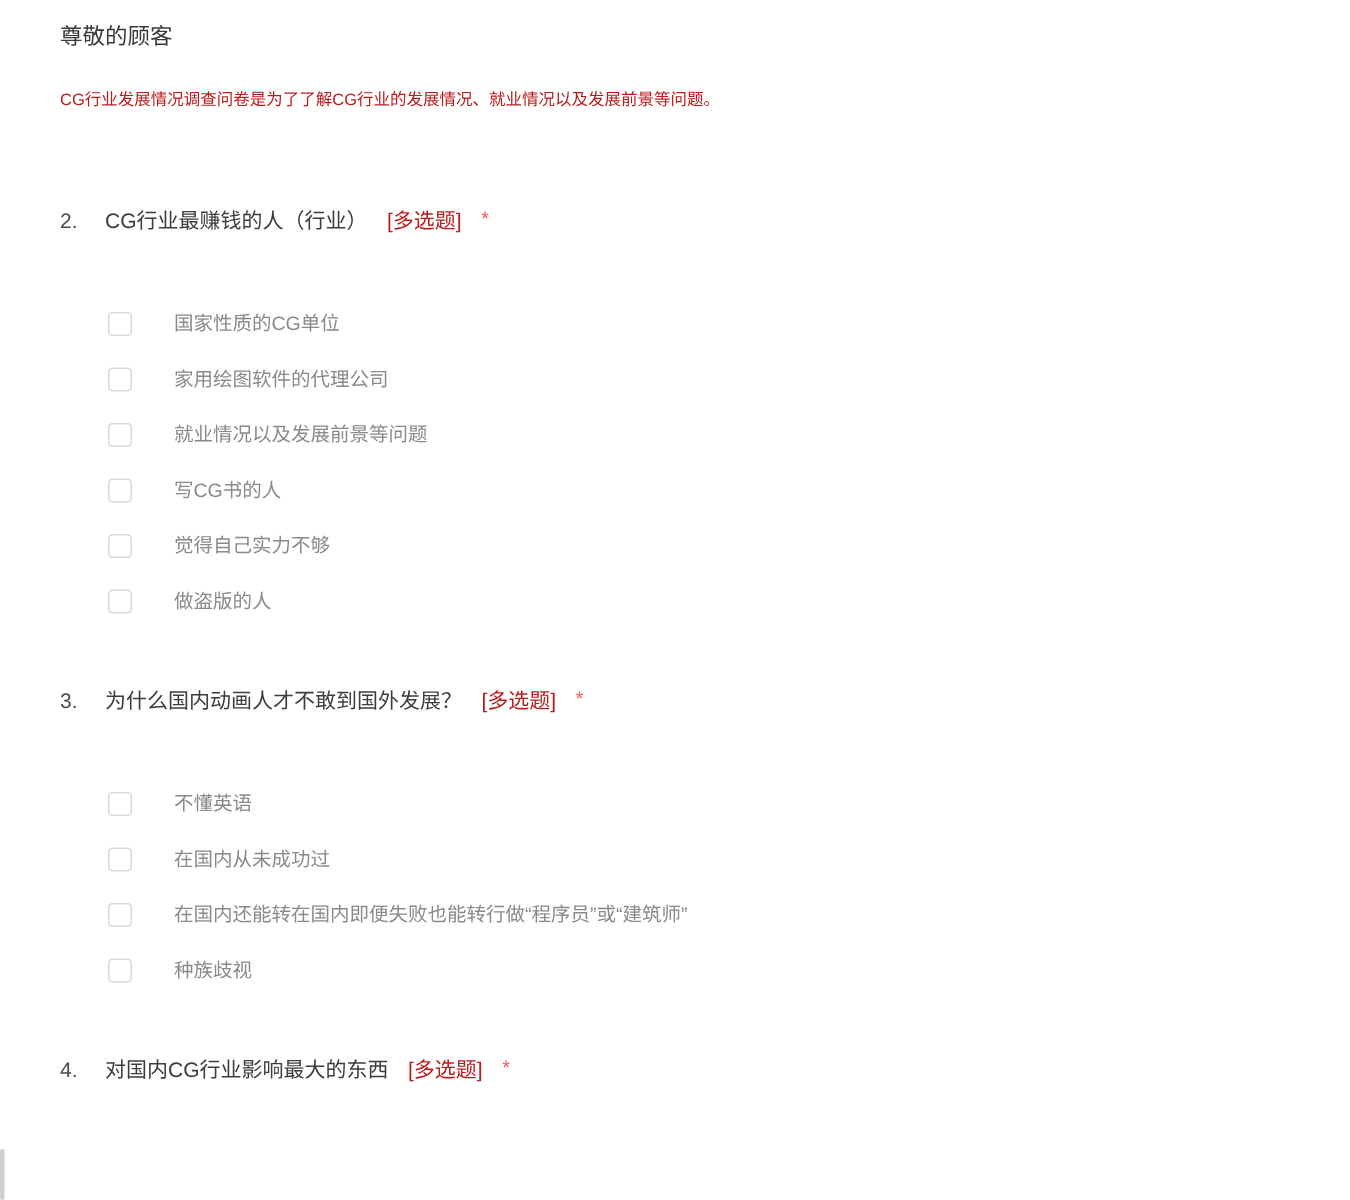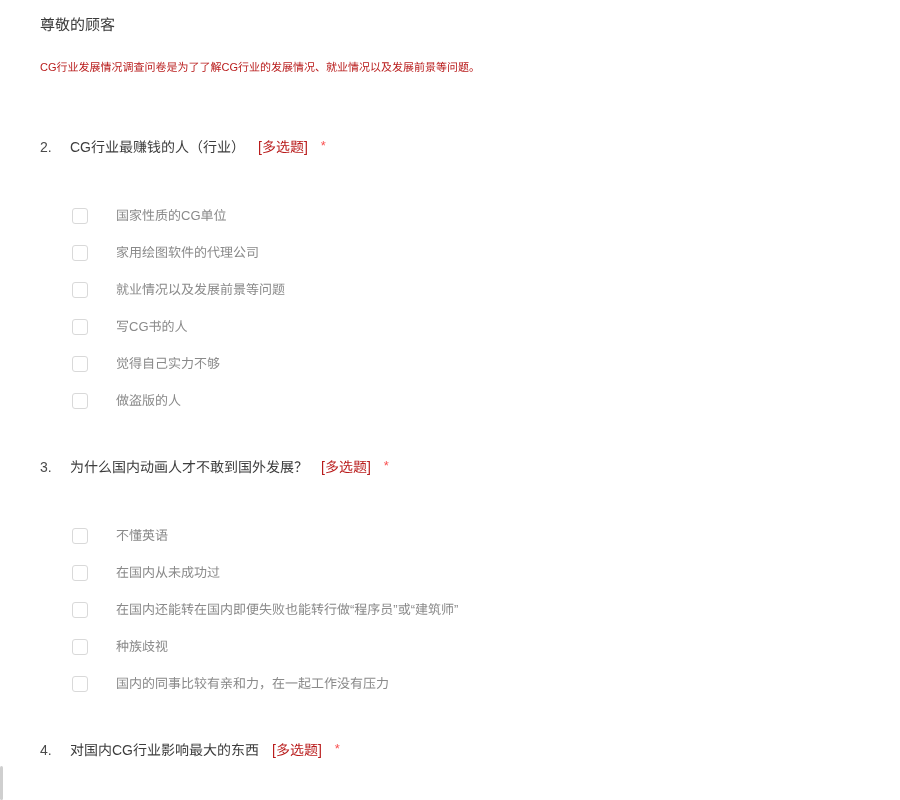--- a/index.html
+++ b/index.html
@@ -169,24 +169,20 @@
   <div class="option-row">
     <span class="checkbox" role="checkbox" aria-checked="false"></span>
     <span class="option-label">在国内还能转在国内即便失败也能转行做“程序员”或“建筑师”</span>
   </div>
 
   <div class="option-row">
     <span class="checkbox" role="checkbox" aria-checked="false"></span>
     <span class="option-label">种族歧视</span>
   </div>
 
-  <div class="option-row">
-    <span class="checkbox" role="checkbox" aria-checked="false"></span>
-    <span class="option-label">国内的同事比较有亲和力，在一起工作没有压力</span>
-  </div>
 </div>
   </div>
 
   <div class="question">
     <div class="q-heading">
       <span class="q-number">4.</span>
       <span class="q-text">对国内CG行业影响最大的东西</span>
       <span class="q-tag">[多选题]</span>
       <span class="q-required">*</span>
     </div>

